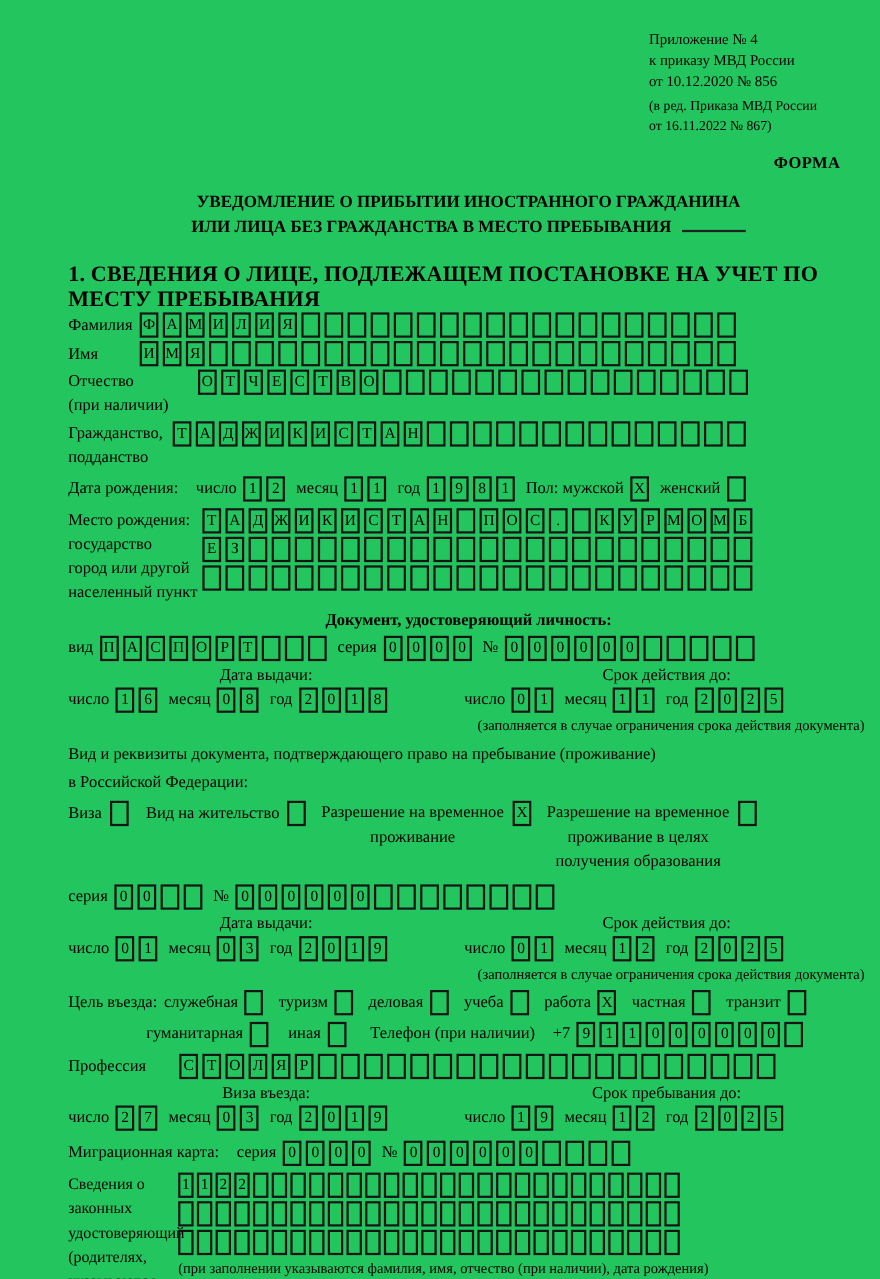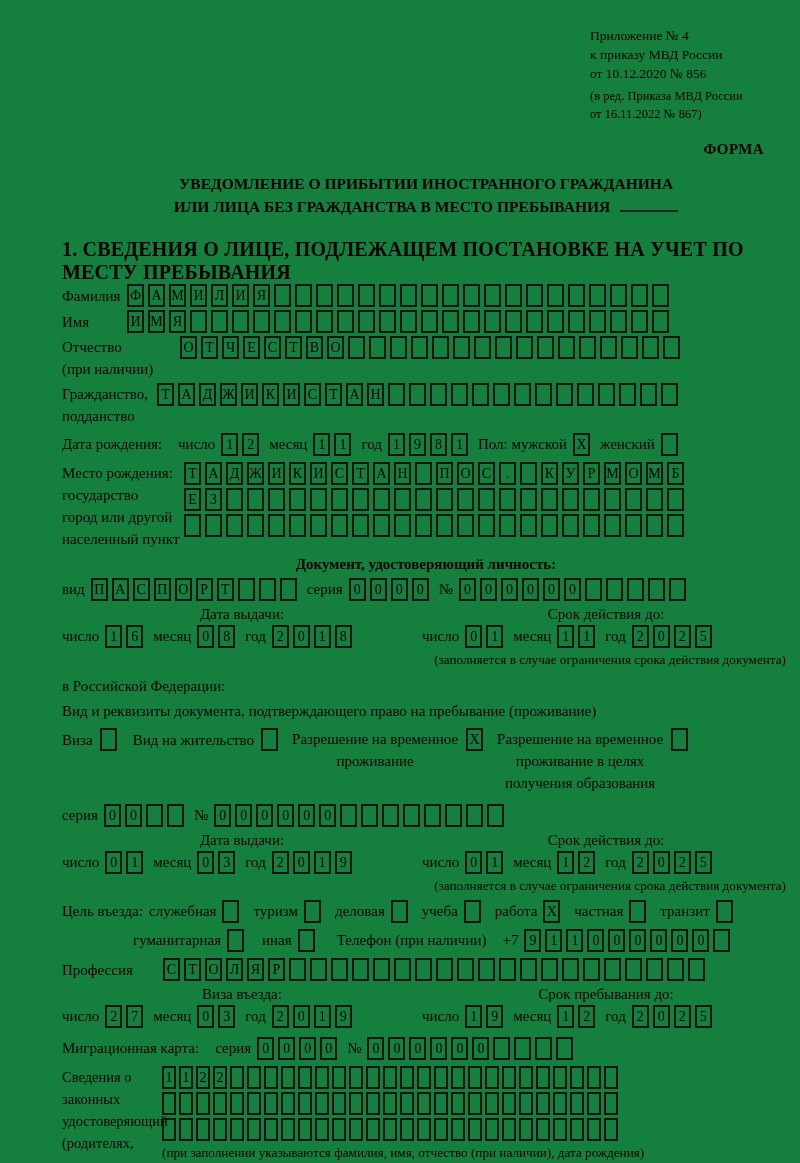--- a/index.html
+++ b/index.html
@@ -1,18 +1,18 @@
 <!DOCTYPE html>
 <html><head>
 <meta charset="utf-8">
 <style>
   * { box-sizing: border-box; margin: 0; padding: 0; }
   html, body { background: #ffffff; }
   body { width: 800px; font-family: "Liberation Serif", "DejaVu Serif", serif; color: #000; }
-  .page { width: 800px; height: 1163px; background: #15803d; padding: 26px 10px 0 62px; overflow: hidden; position: relative; }
+  .page { width: 800px; height: 1163px; background: #22c55e; padding: 26px 10px 0 62px; overflow: hidden; position: relative; }
 
   
   .hdr { margin-left: auto; width: 200px; font-size: 13.5px; line-height: 19px; }
   .hdr .rev { font-size: 12.5px; line-height: 18px; margin-top: 4px; }
   .forma { font-weight: bold; text-align: right; padding-right: 26px; margin-top: 18px; font-size: 15px; letter-spacing: .4px; }
 
   .title { text-align: center; font-weight: bold; font-size: 15.5px; line-height: 23px; margin-top: 14px; }
   .blank-line { display: inline-block; width: 58px; border-bottom: 2px solid #222; height: 13px; margin-left: 10px; }
   .sec { font-weight: bold; font-size: 20px; margin-top: 20px; letter-spacing: .2px; }
 
@@ -408,22 +408,22 @@
             <span class="cbox">2</span>
             <span class="cbox">0</span>
             <span class="cbox">2</span>
             <span class="cbox">5</span>
           </span>
       </div>
     </div>
   </div>
   <div class="note">(заполняется в случае ограничения срока действия документа)</div>
 
+  <div class="intro">Вид и реквизиты документа, подтверждающего право на пребывание (проживание)</div>
   <div class="intro">в Российской Федерации:</div>
-  <div class="intro">Вид и реквизиты документа, подтверждающего право на пребывание (проживание)</div>
 
   <div class="optrow">
     <span class="onelab">Виза</span>
     <span class="boxes">
         <span class="cbox">&nbsp;</span>
       </span>
     <span class="onelab gap">Вид на жительство</span>
     <span class="boxes">
         <span class="cbox">&nbsp;</span>
       </span>

